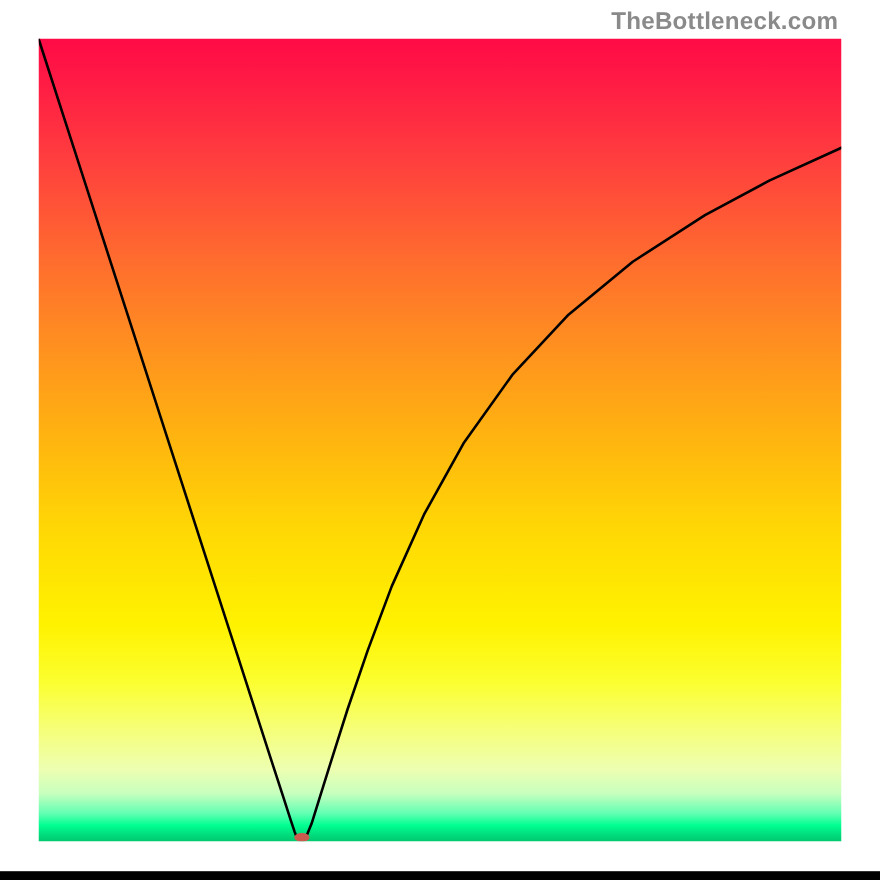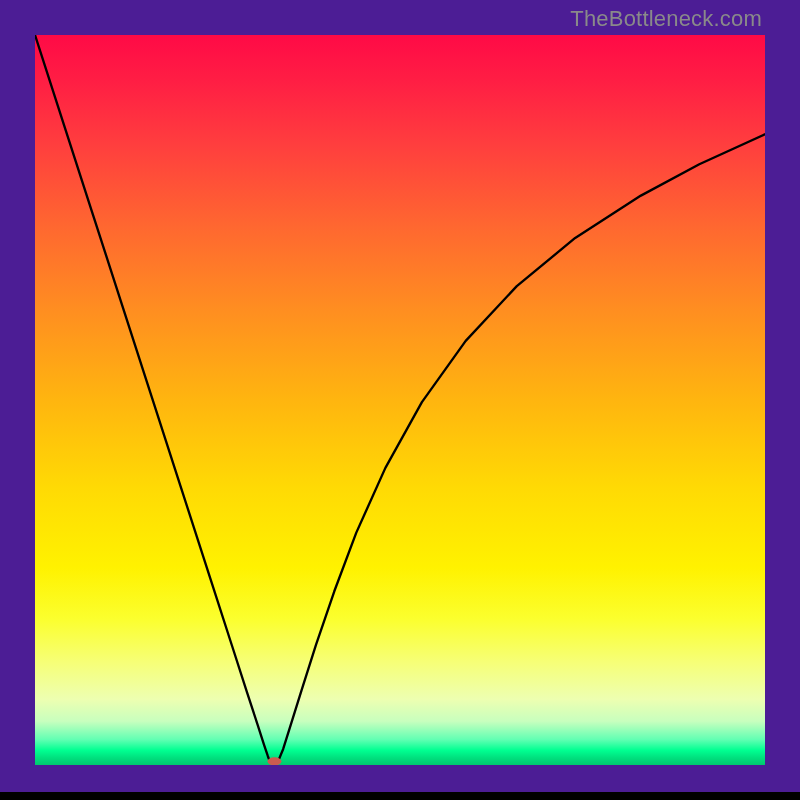--- a/index.html
+++ b/index.html
@@ -6,23 +6,24 @@
     margin: 0;
     padding: 0;
     width: 800px;
     height: 800px;
     background: #000;
     font-family: -apple-system, BlinkMacSystemFont, "Segoe UI", Arial, sans-serif;
   }
   .outer {
     width: 800px;
     height: 792px;
-    background: #4c1d95;
+    background: #ffffff;
     position: relative;
     box-sizing: border-box;
+    font-weight: bold;
   }
   .plot-area {
     position: absolute;
     left: 35px;
     top: 35px;
     width: 730px;
     height: 730px;
     overflow: hidden;
   }
   .gradient-bg {

